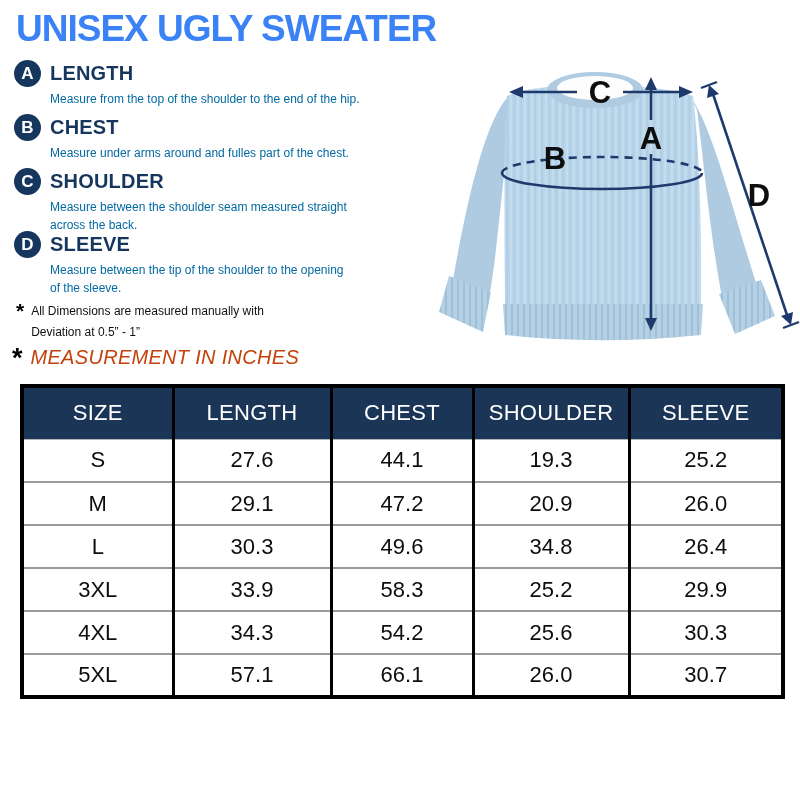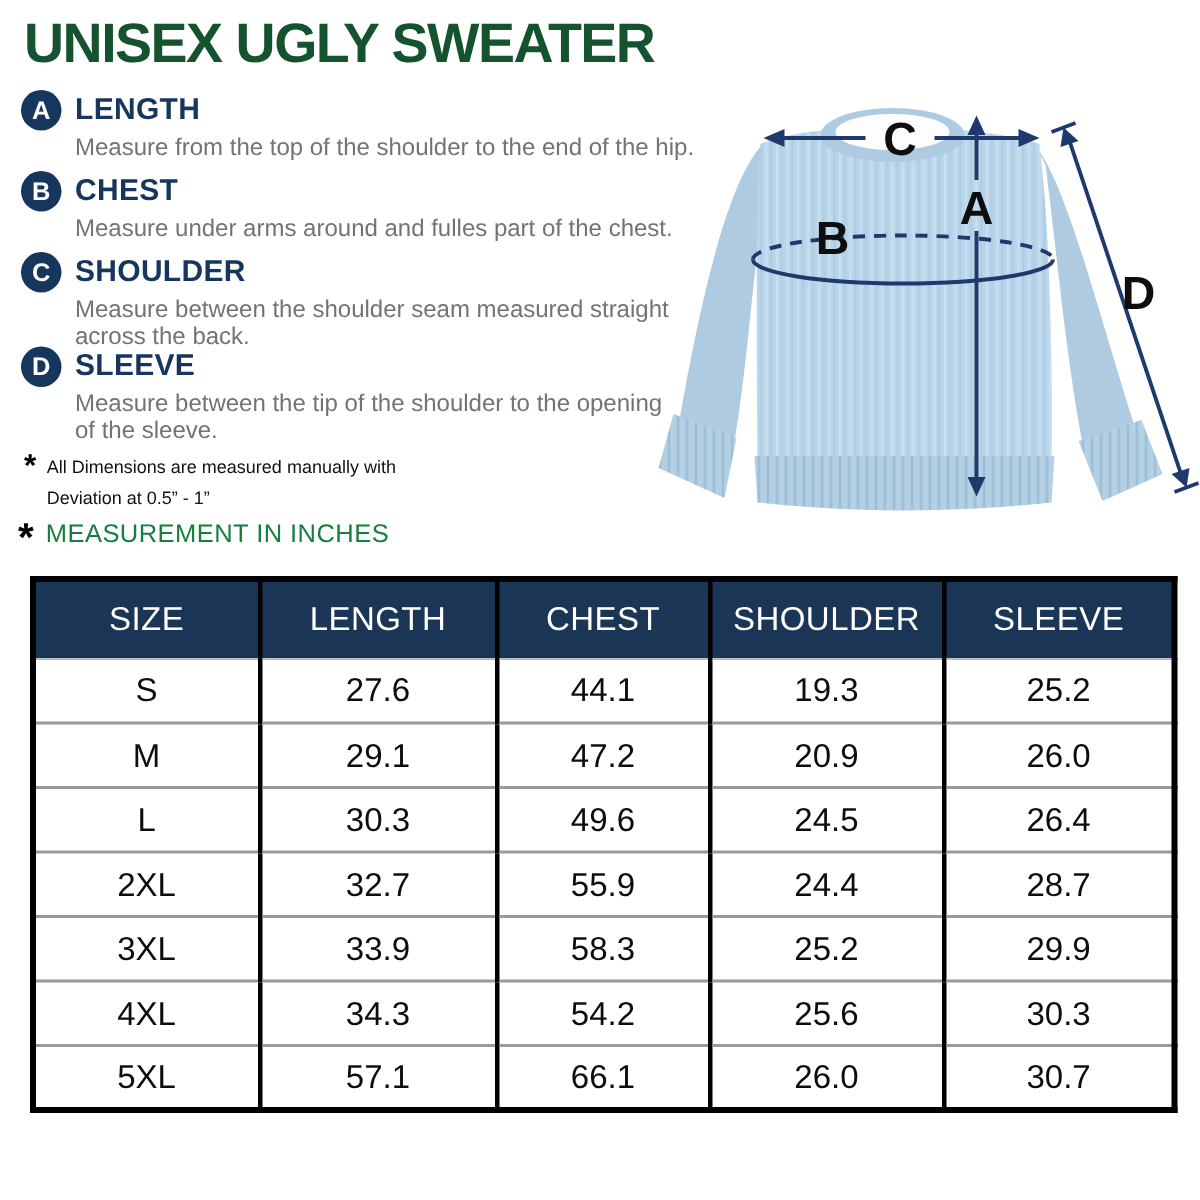--- a/index.html
+++ b/index.html
@@ -3,44 +3,44 @@
 <meta charset="utf-8">
 <style>
   * { margin:0; padding:0; box-sizing:border-box; }
   html,body { background:#ffffff; }
   .page {
     position:relative; width:800px; height:800px; background:#ffffff;
     font-family:"Liberation Sans", sans-serif; color:#1e1e1e; overflow:hidden;
   }
   .page-title {
     position:absolute; left:16px; top:8px;
-    font-size:37px; font-weight:bold; letter-spacing:-1px; color:#14532d;
+    font-size:37px; font-weight:bold; letter-spacing:-1px; color:#3b82f6;
   }
   .g-item { position:absolute; left:14px; }
   .g-head { display:flex; align-items:center; }
   .badge {
     width:27px; height:27px; border-radius:50%; background:#17365d;
     color:#ffffff; font-weight:bold; font-size:17px;
     display:flex; align-items:center; justify-content:center; flex:0 0 27px;
   }
   .g-label { margin-left:9px; font-size:20px; font-weight:bold; color:#17365d; letter-spacing:0.2px; }
   .g-desc {
-    margin-left:36px; margin-top:3px; font-size:16px; line-height:18px; color:#737373;
+    margin-left:36px; margin-top:3px; font-size:12px; line-height:18px; color:#0369a1;
     white-space:pre-line;
   }
   .note {
     position:absolute; left:16px; top:301px; display:flex; align-items:flex-start;
   }
   .note .star { font-size:21px; font-weight:bold; color:#000; margin-right:7px; line-height:20px; }
   .note .note-text { font-size:12px; line-height:21px; color:#111; white-space:pre-line; max-width:360px; }
   .tbl-heading {
     position:absolute; left:12px; top:346px; display:flex; align-items:flex-start;
   }
   .tbl-heading .star { font-size:27px; font-weight:bold; color:#000; margin-right:8px; line-height:24px; }
-  .tbl-heading .heading-text { font-size:17px; color:#15803d; letter-spacing:0.3px; }
+  .tbl-heading .heading-text { font-size:20px; color:#c2410c; letter-spacing:0.3px;font-style:italic; }
   .size-table-wrap { position:absolute; left:20px; top:384px; width:693px; }
   table.size-table {
     width:761px; border-collapse:collapse; table-layout:fixed;
     border:4px solid #000; font-family:"Liberation Sans", sans-serif;
   }
   table.size-table th {
     background:#1b3557; color:#ffffff; font-size:22px; font-weight:normal;
     height:53px; text-align:center; border-left:3px solid #000; border-right:3px solid #000;
     border-bottom:1px solid #b5b5b5; letter-spacing:0.3px;
   }
@@ -191,29 +191,22 @@
             <td>M</td>
             <td>29.1</td>
             <td>47.2</td>
             <td>20.9</td>
             <td>26.0</td>
           </tr>
           <tr>
             <td>L</td>
             <td>30.3</td>
             <td>49.6</td>
-            <td>24.5</td>
+            <td>34.8</td>
             <td>26.4</td>
-          </tr>
-          <tr>
-            <td>2XL</td>
-            <td>32.7</td>
-            <td>55.9</td>
-            <td>24.4</td>
-            <td>28.7</td>
           </tr>
           <tr>
             <td>3XL</td>
             <td>33.9</td>
             <td>58.3</td>
             <td>25.2</td>
             <td>29.9</td>
           </tr>
           <tr>
             <td>4XL</td>

